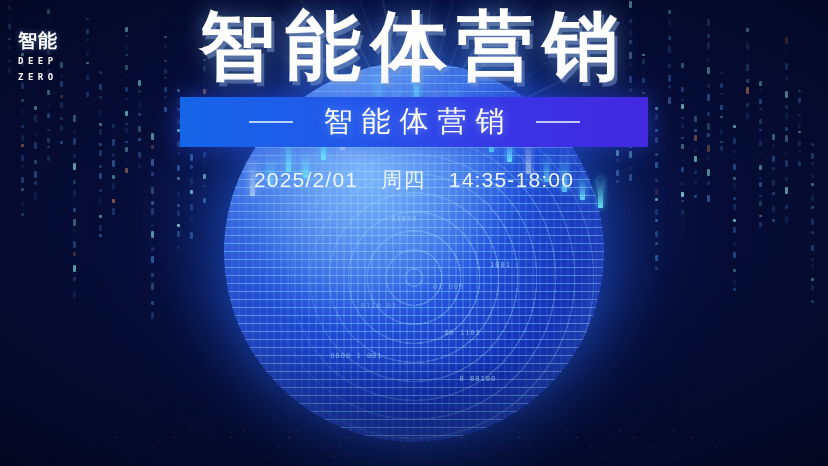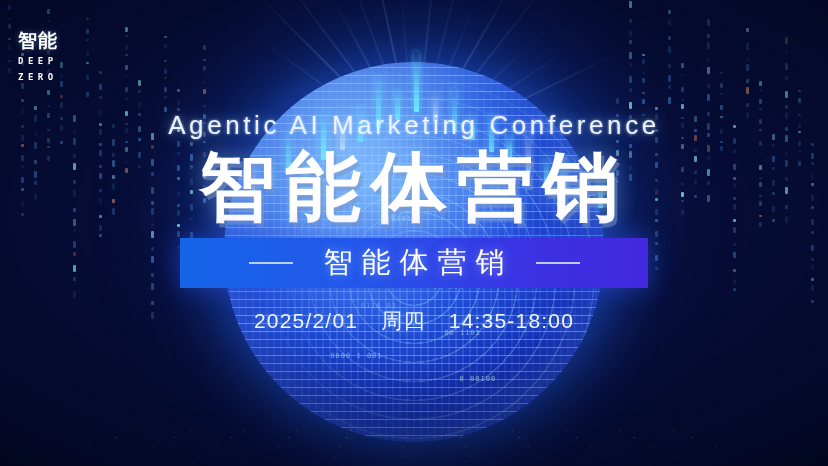--- a/index.html
+++ b/index.html
@@ -689,21 +689,20 @@
   <div class="logo">
     <div class="logo-right">
       <div class="logo-sub-cn">智能</div>
       <div class="logo-en">DEEP</div>
       <div class="logo-en">ZERO</div>
     </div>
   </div>
 
   <div class="content">
 
-    <div class="eyebrow">Agentic AI Marketing Conference</div>
 
     <div class="headline">智能体营销</div>
 
     <div class="banner">
       <span class="dash"></span>
       <span class="btxt">智能体营销</span>
       <span class="dash"></span>
     </div>
 
     <div class="datetime">

